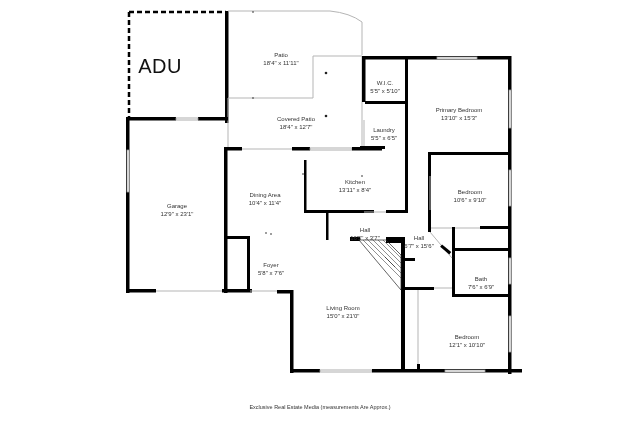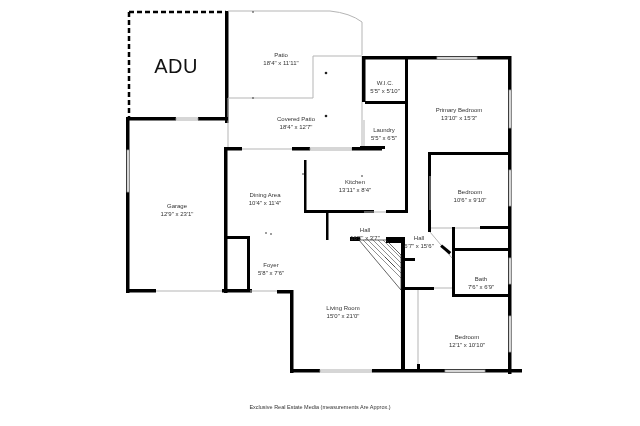--- a/index.html
+++ b/index.html
@@ -120,21 +120,21 @@
     <rect class="wall" x="417" y="364" width="3" height="8"></rect>
     <rect class="window" x="509" y="316" width="2" height="36"></rect>
 
     <circle class="dot" cx="266" cy="233" r="0.8"></circle>
     <circle class="dot" cx="271" cy="234" r="0.8"></circle>
     <circle class="dot" cx="303" cy="174" r="0.8"></circle>
     <circle class="dot" cx="362" cy="176" r="0.8"></circle>
   </g>
 </svg>
 
-<div class="adu" style="left:176px; top:66px;">ADU</div>
+<div class="adu" style="left:160px; top:66px;">ADU</div>
 
 <div class="label" style="left:281px; top:51px;">
   <span class="name">Patio</span>
   <span class="dims">18'4" x 11'11"</span>
 </div>
 <div class="label" style="left:296px; top:115px;">
   <span class="name">Covered Patio</span>
   <span class="dims">18'4" x 12'7"</span>
 </div>
 <div class="label" style="left:385px; top:79px;">

